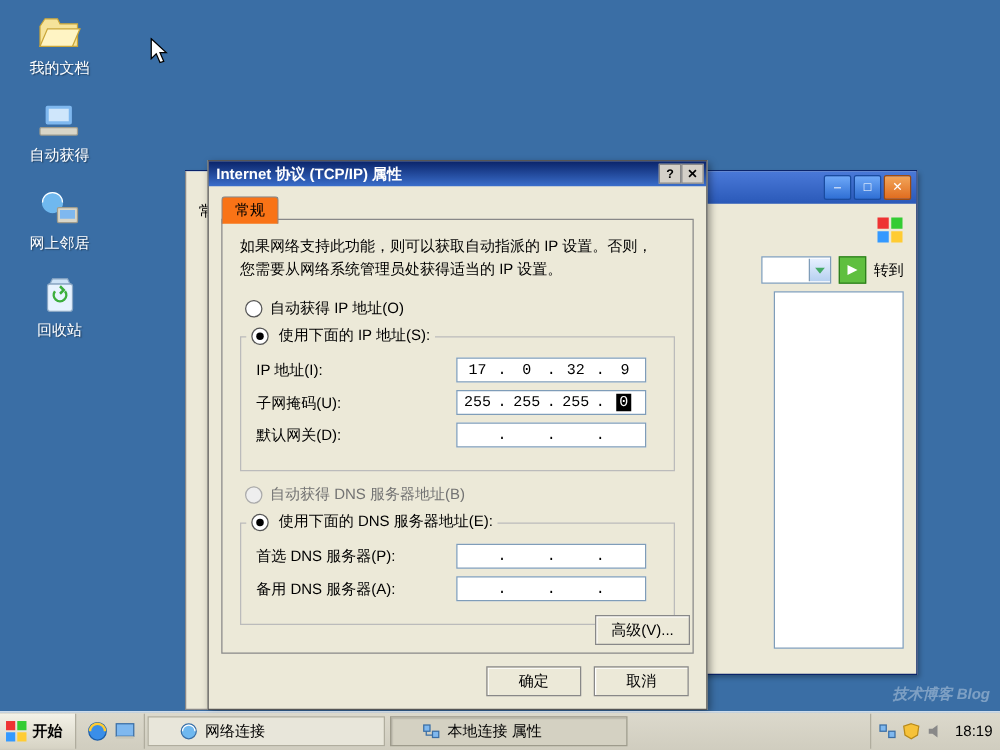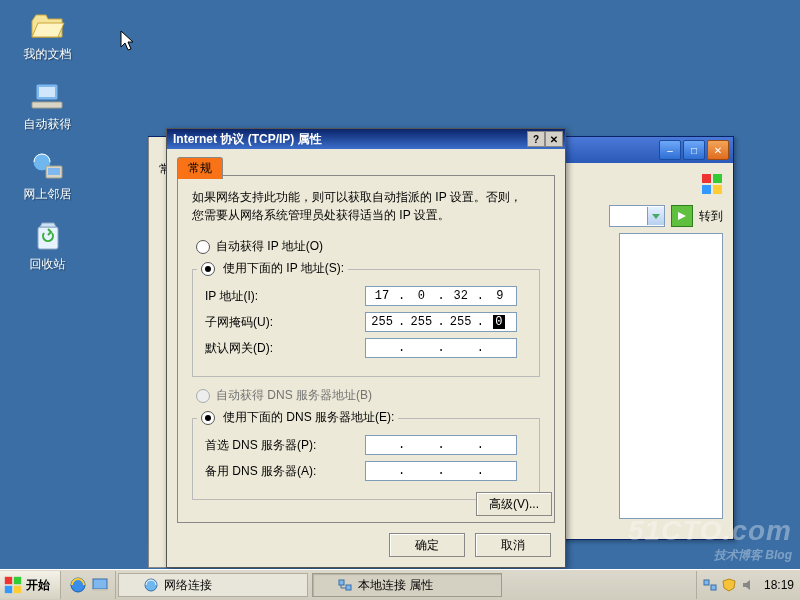--- a/index.html
+++ b/index.html
@@ -609,21 +609,20 @@
       <div class="btn advanced-btn">高级(V)...</div>
     </div>
 
     <div class="dlg-buttons">
       <div class="btn">确定</div>
       <div class="btn">取消</div>
     </div>
   </div>
 
   <div class="watermark">
-    <span>51CTO.com</span>
     <span class="sub">技术博客   Blog</span>
   </div>
 
   <div class="taskbar">
     <div class="start-btn">
       <svg width="18" height="18" viewBox="0 0 22 22">
           <rect x="1" y="1" width="9" height="9" fill="#e33"></rect>
           <rect x="12" y="1" width="9" height="9" fill="#3c3"></rect>
           <rect x="1" y="12" width="9" height="9" fill="#39f"></rect>
           <rect x="12" y="12" width="9" height="9" fill="#fc3"></rect>

